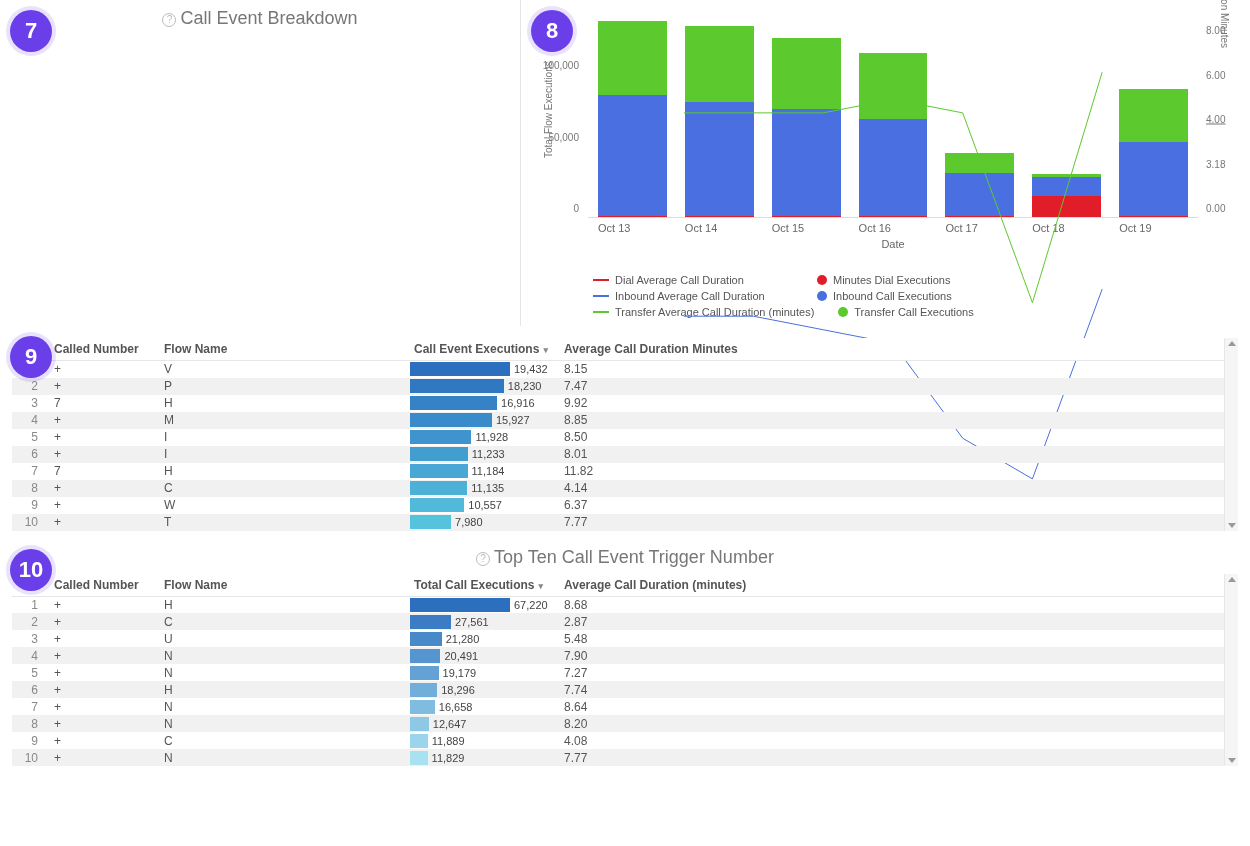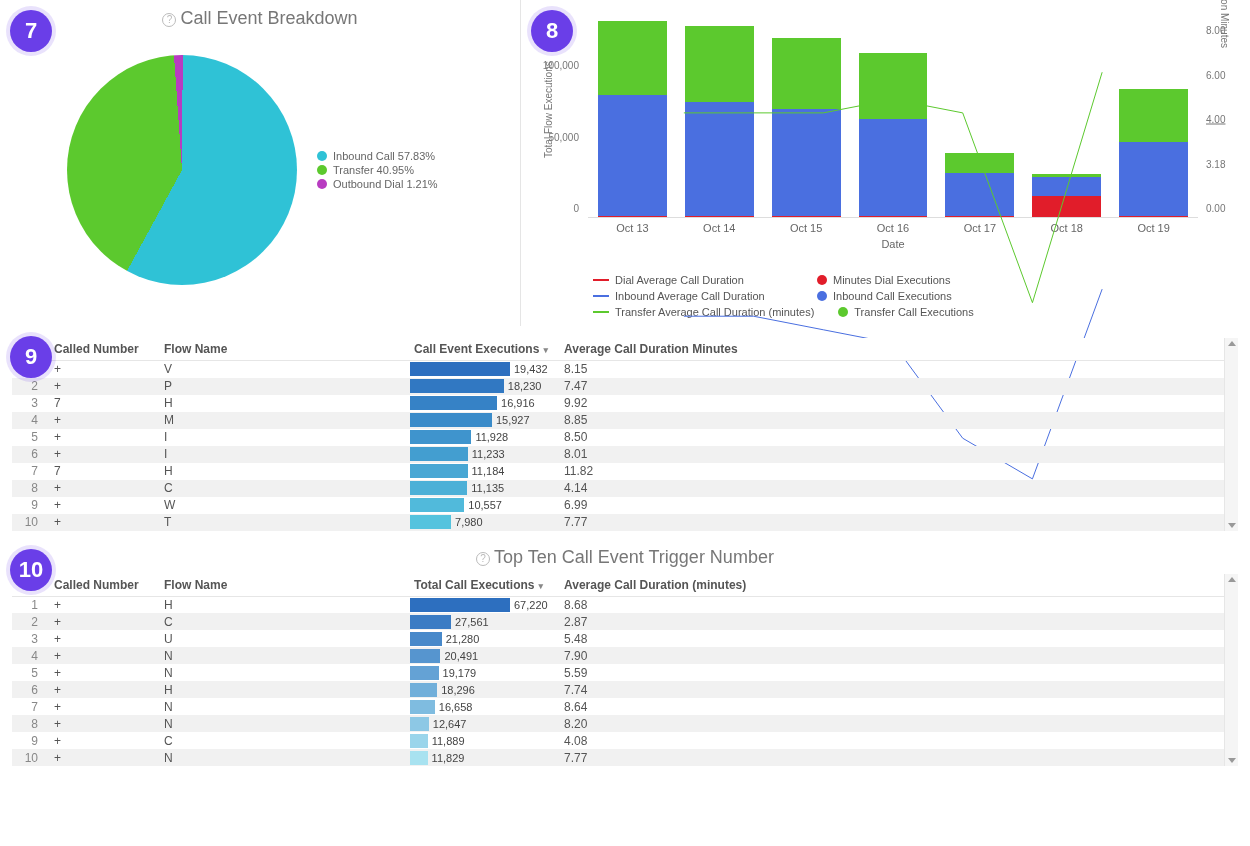--- a/index.html
+++ b/index.html
@@ -16,21 +16,21 @@
 .pie-legend { margin-left: 20px; font-size: 11px; color: #666; }
 .pie-legend .row { display: flex; align-items: center; margin: 2px 0; }
 .sw { width: 10px; height: 10px; border-radius: 50%; margin-right: 6px; }
 
 .combo { position: relative; height: 260px; padding-left: 55px; padding-right: 40px; padding-top: 10px; }
 .combo .plot { position: relative; height: 200px; border-bottom: 1px solid #ddd; }
 .combo .cols { position: absolute; inset: 0; display: flex; gap: 18px; padding: 0 10px; align-items: flex-end; }
 .combo .col { flex: 1; display: flex; flex-direction: column; justify-content: flex-end; align-items: stretch; }
 .combo .seg { width: 100%; }
 .combo .xlabels { display: flex; gap: 18px; padding: 4px 10px 0; font-size: 11px; color: #666; }
-.combo .xlabels span { flex: 1; text-align: center; }
+.combo .xlabels span { flex: 1; text-align: left; }
 .y-axis { position: absolute; left: 0; top: 0; height: 200px; width: 50px; font-size: 10px; color: #777; }
 .y-axis div { position: absolute; right: 4px; transform: translateY(-50%); }
 .y2-axis { position: absolute; right: 0; top: 0; height: 200px; width: 36px; font-size: 10px; color: #777; }
 .y2-axis div { position: absolute; left: 4px; transform: translateY(-50%); }
 .ylabel { position: absolute; transform: rotate(-90deg); transform-origin: left top; font-size: 10px; color: #777; left: 10px; top: 150px; white-space: nowrap; }
 .y2label { position: absolute; transform: rotate(90deg); transform-origin: right top; font-size: 10px; color: #777; right: 8px; top: 40px; white-space: nowrap; }
 .xlabel { text-align: center; font-size: 11px; color: #666; margin-top: 4px; }
 .combo-legend { display: flex; flex-wrap: wrap; gap: 4px 24px; font-size: 11px; color: #555; padding: 6px 20px 0 60px; }
 .combo-legend .item { display: flex; align-items: center; min-width: 200px; }
 .line-sw { width: 16px; height: 2px; margin-right: 6px; }
@@ -55,37 +55,20 @@
 </style>
 </head>
 <body>
 
 <div class="panel-row">
   <div class="panel" style="width:520px;">
     <div class="badge">7</div>
     <div class="panel-title">
       <span class="help-icon">?</span><span>Call Event Breakdown</span>
     </div>
-    <div class="pie-wrap">
-      <div class="pie" id="pie" style="background: conic-gradient(from -4deg, rgb(184, 60, 193) 0deg, rgb(184, 60, 193) 4.356deg, rgb(47, 194, 214) 4.356deg, rgb(47, 194, 214) 212.544deg, rgb(92, 201, 46) 212.544deg, rgb(92, 201, 46) 359.964deg);"></div>
-      <div class="pie-legend" id="pie-legend">
-          <div class="row">
-            <span class="sw" style="background:#2fc2d6"></span>
-            <span>Inbound Call 57.83%</span>
-          </div>
-          <div class="row">
-            <span class="sw" style="background:#5cc92e"></span>
-            <span>Transfer 40.95%</span>
-          </div>
-          <div class="row">
-            <span class="sw" style="background:#b83cc1"></span>
-            <span>Outbound Dial 1.21%</span>
-          </div>
-        </div>
-    </div>
   </div>
   <div class="divider-v"></div>
   <div class="panel" style="flex:1;">
     <div class="badge">8</div>
     <div class="combo">
       <div class="ylabel">Total Flow Executions</div>
       <div class="y2label">Average Call Duration Minutes</div>
       <div class="y-axis" id="y1">
           <div style="top: 200px;">0</div>
           <div style="top: 128.571px;">50,000</div>
@@ -295,21 +278,21 @@
           <tr>
             <td class="idx">9</td>
             <td style="width: 110px;">+</td>
             <td style="width: 250px;">W</td>
             <td class="barcell" style="width: 150px; text-align: right;">
               <div class="bar">
                 <div class="fill" style="width:54.32791272128448px;background:rgb(81,186,219)"></div>
                 <span class="lbl">10,557</span>
               </div>
             </td>
-            <td>6.99</td>
+            <td>6.37</td>
           </tr>
           <tr class="odd">
             <td class="idx">10</td>
             <td style="width: 110px;">+</td>
             <td style="width: 250px;">T</td>
             <td class="barcell" style="width: 150px;">
               <div class="bar">
                 <div class="fill" style="width:41.066282420749275px;background:rgb(85,195,222)"></div>
                 <span class="lbl">7,980</span>
               </div>
@@ -390,21 +373,21 @@
           <tr>
             <td class="idx">5</td>
             <td style="width: 110px;">+</td>
             <td style="width: 250px;">N</td>
             <td class="barcell" style="width: 150px;">
               <div class="bar">
                 <div class="fill" style="width:28.531686997917287px;background:rgb(100,162,213)"></div>
                 <span class="lbl">19,179</span>
               </div>
             </td>
-            <td>5.59</td>
+            <td>7.27</td>
           </tr>
           <tr class="odd">
             <td class="idx">6</td>
             <td style="width: 110px;">+</td>
             <td style="width: 250px;">H</td>
             <td class="barcell" style="width: 150px;">
               <div class="bar">
                 <div class="fill" style="width:27.21808985421006px;background:rgb(113,175,218)"></div>
                 <span class="lbl">18,296</span>
               </div>

